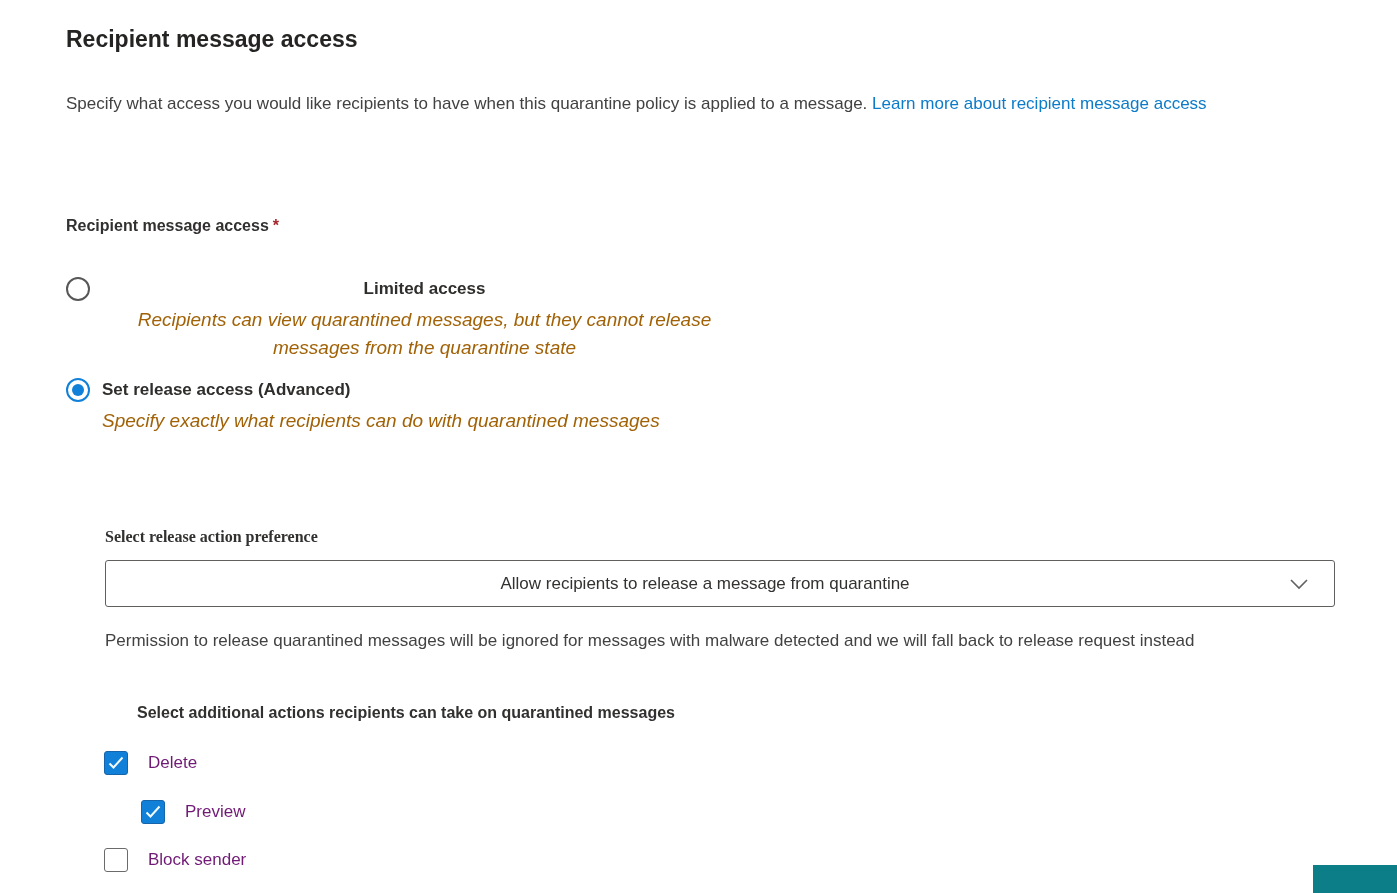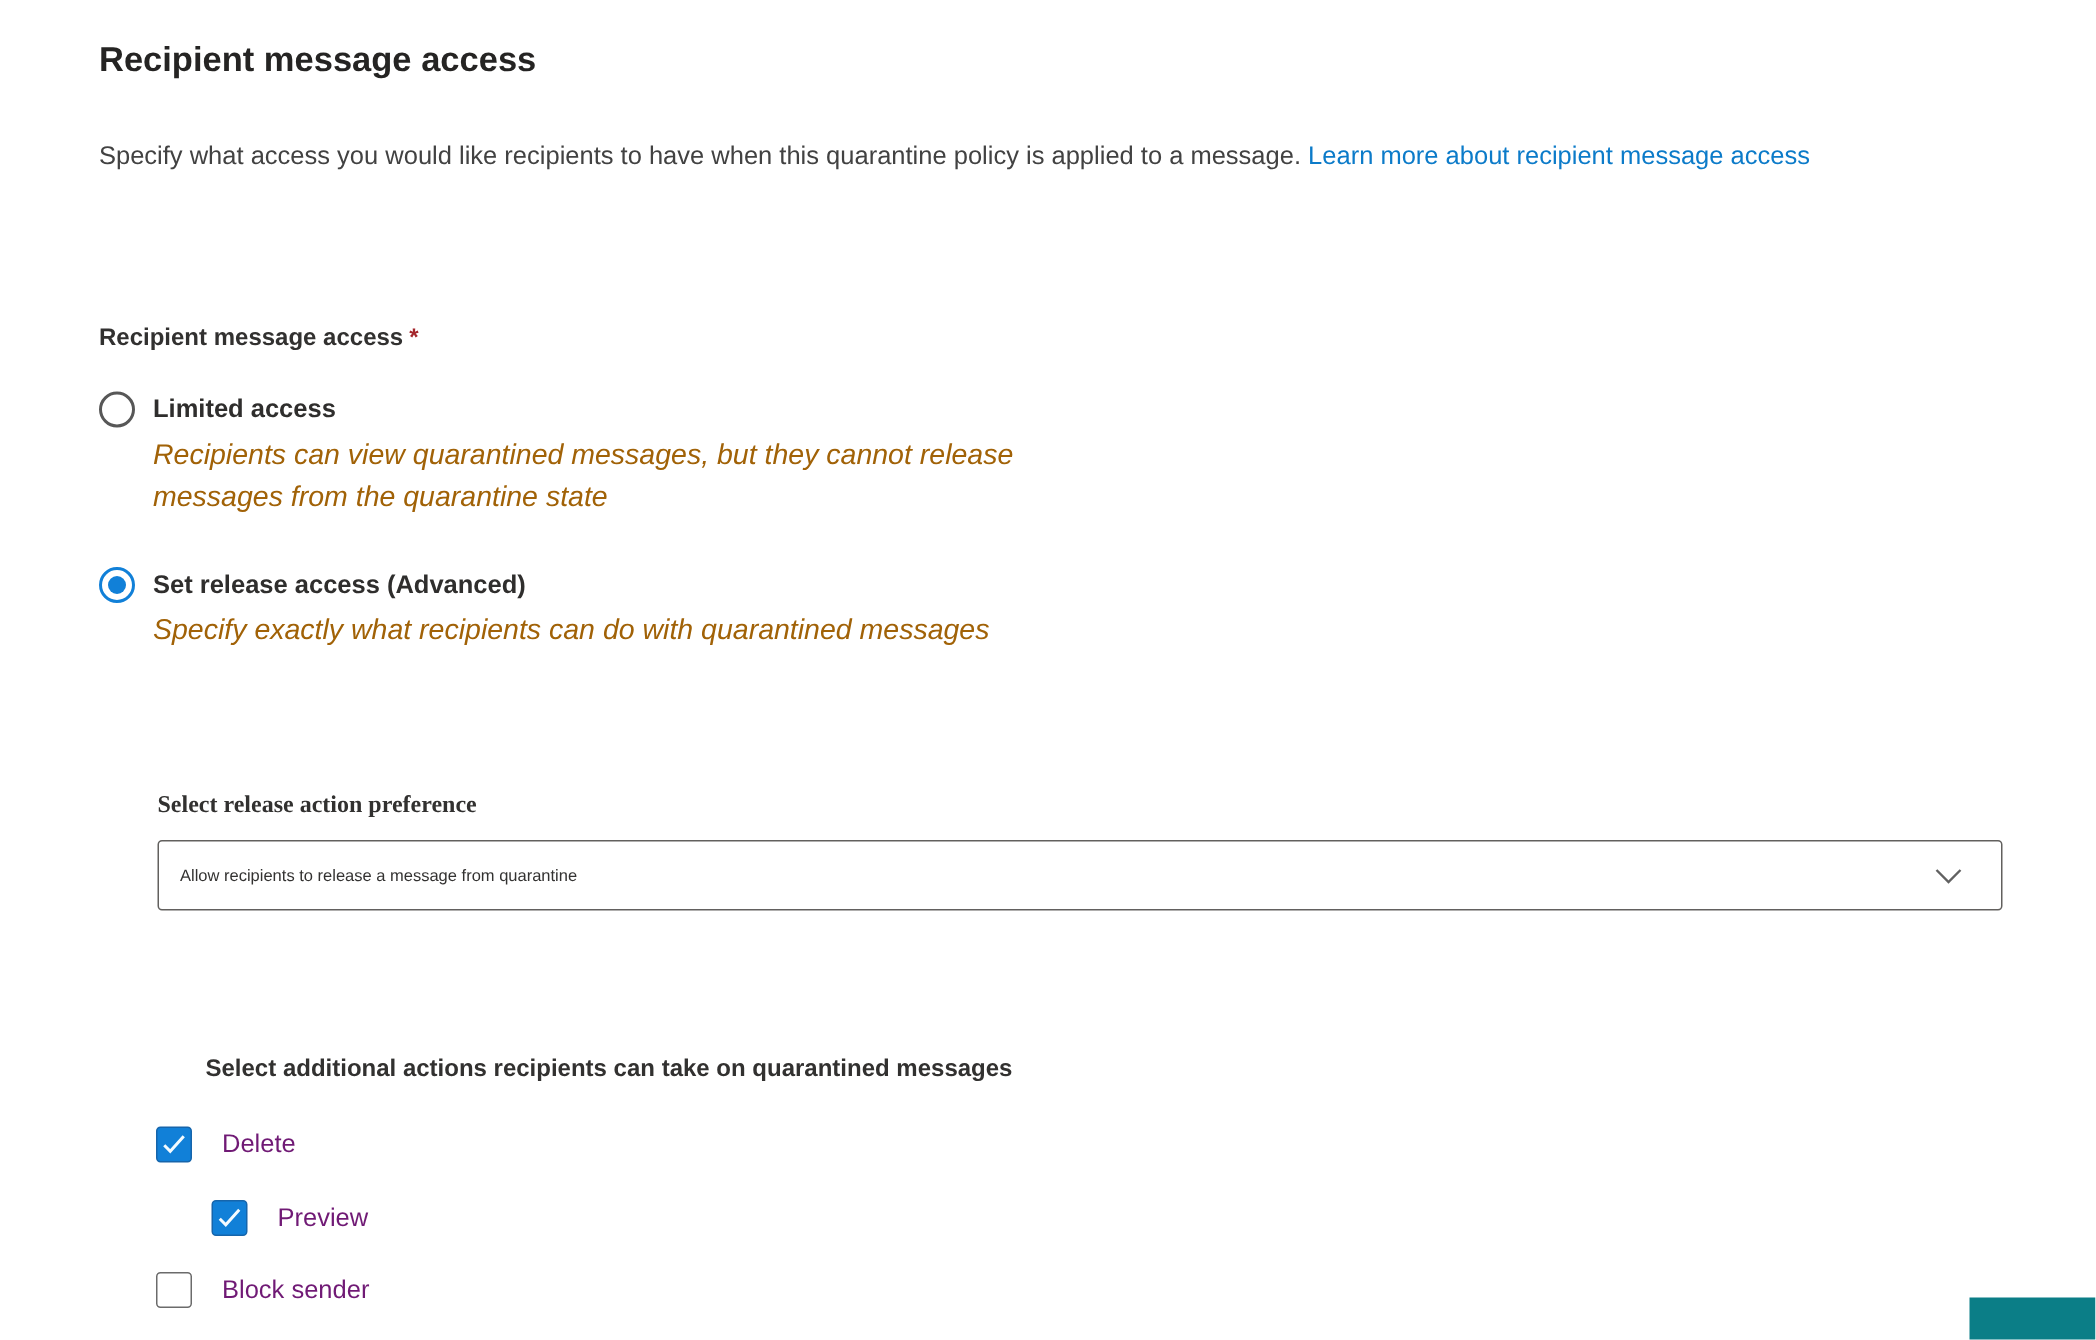--- a/index.html
+++ b/index.html
@@ -23,21 +23,21 @@
   }
   .link { color: #0c7bc9; text-decoration: none; cursor: pointer; }
 
   .field-label {
     position: absolute; left: 66px; top: 217px;
     font-size: 16px; font-weight: 600; color: #323130;
   }
   .required { color: #a4262c; margin-left: 4px; font-weight: 600; }
 
   .radio-option { position: absolute; left: 66px; display: flex; cursor: pointer; }
-  .radio-option.opt-1 { top: 260px; }
+  .radio-option.opt-1 { top: 276px; text-align: center; }
   .radio-option.opt-2 { top: 377px; }
 
   .radio {
     width: 24px; height: 24px; border-radius: 50%;
     border: 2px solid #575757; background: #ffffff;
     flex: 0 0 auto; margin-top: 1px;
     position: relative;
   }
   .radio.selected { border-color: #1180d8; }
   .radio.selected::after {
@@ -58,21 +58,21 @@
   .actions-label { top: 704px; margin-left: 32px; }
 
   .combobox {
     position: absolute; left: 105px; top: 560px;
     width: 1230px; height: 47px;
     border: 1px solid #62605e; border-radius: 3px;
     background: #ffffff;
     display: flex; align-items: center;
     padding: 0 14px; cursor: pointer;
   }
-  .combobox-value { font-size: 11px; color: #333231; flex: 1 1 auto; }
+  .combobox-value { font-size: 17px; color: #333231; flex: 1 1 auto; text-align: center; }
   .chevron { flex: 0 0 auto; margin-right: 12px; }
 
   .note {
     position: absolute; left: 105px; top: 627px; width: 1240px;
     font-size: 17px; line-height: 28px; color: #424242;
   }
 
   .checkbox-row { position: absolute; left: 104px; display: flex; align-items: center; cursor: pointer; }
   .checkbox-row.row-1 { top: 751px; }
   .checkbox-row.row-2 { top: 800px; padding-left: 37px; }
@@ -125,20 +125,21 @@
 
   <div class="sub-section-label select-label">Select release action preference</div>
 
   <div class="combobox">
     <span class="combobox-value">Allow recipients to release a message from quarantine</span>
     <svg class="chevron" width="18" height="12" viewBox="0 0 18 12">
       <polyline points="1,2 9,10 17,2" fill="none" stroke="#616161" stroke-width="1.6"></polyline>
     </svg>
   </div>
 
+  <div class="note">Permission to release quarantined messages will be ignored for messages with malware detected and we will fall back to release request instead</div>
 
   <div class="sub-section-label actions-label">Select additional actions recipients can take on quarantined messages</div>
 
   <div class="checkbox-row row-1">
     <span class="checkbox checked">
       <svg width="16" height="14" viewBox="0 0 16 14">
         <polyline points="1.5,7.5 5.5,11.5 14.5,1.5" fill="none" stroke="#f4fbff" stroke-width="2"></polyline>
       </svg>
     </span>
     <span class="checkbox-label">Delete</span>

